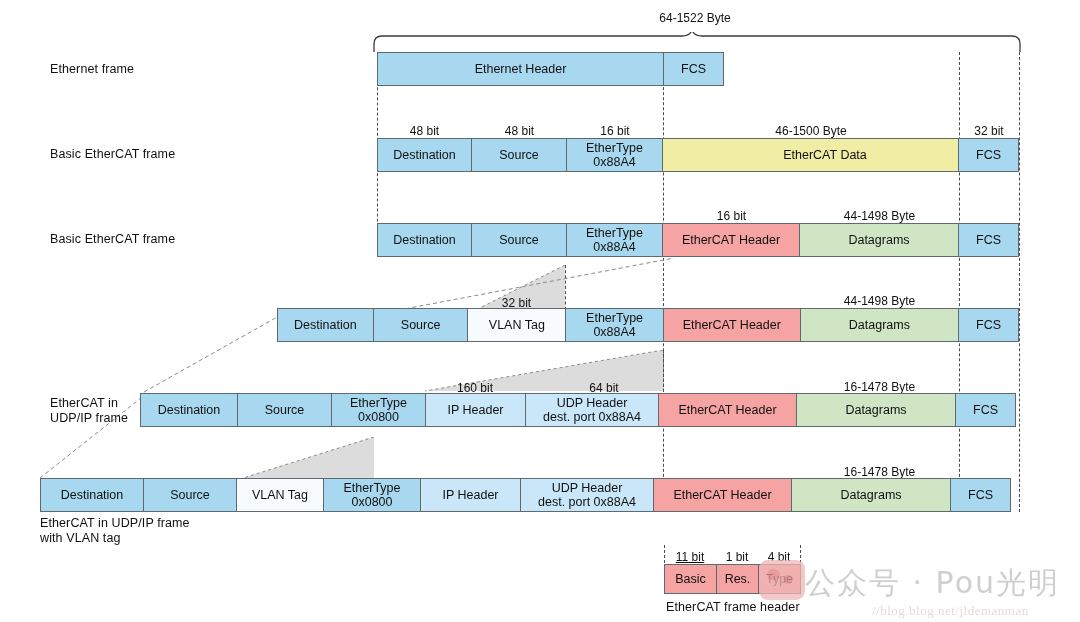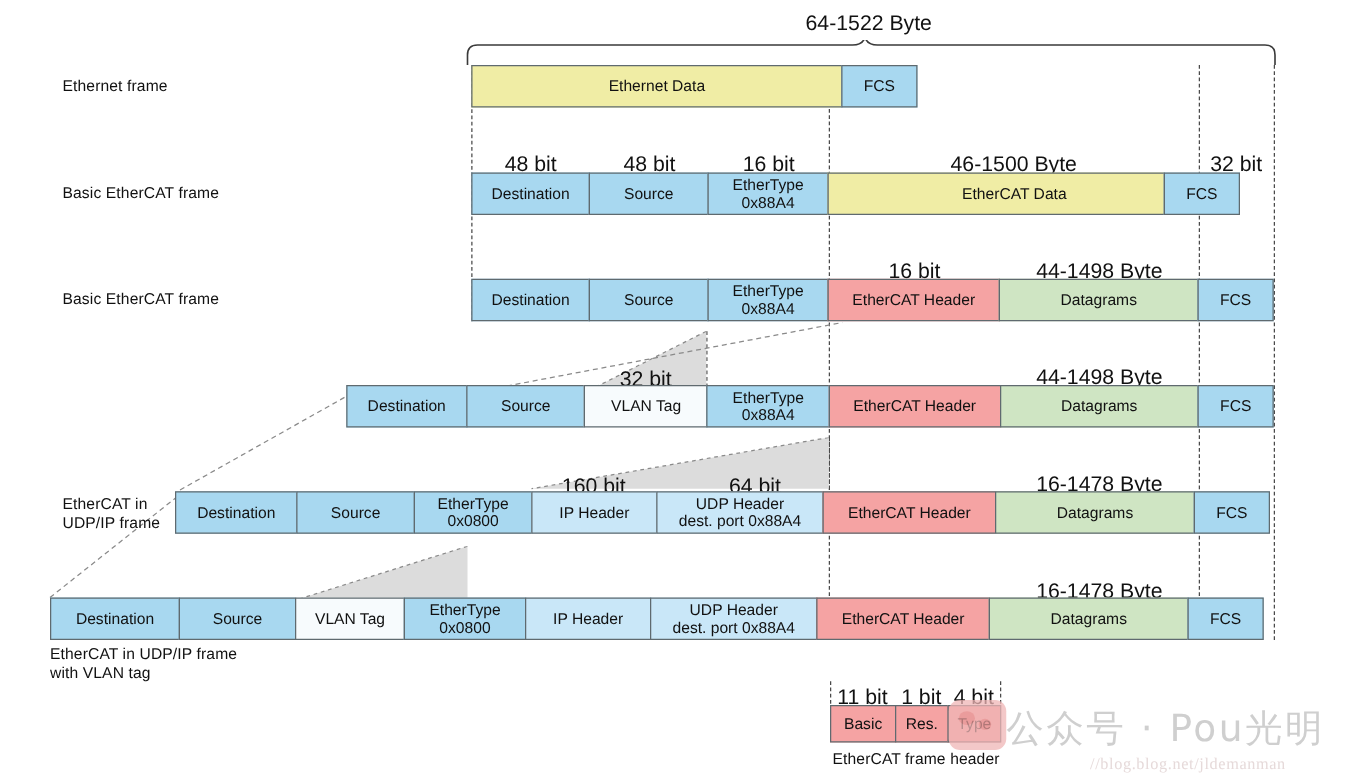--- a/index.html
+++ b/index.html
@@ -43,21 +43,21 @@
   .c-blue{background:#a8d8f0;}
   .c-blue-lt{background:#c9e7f8;}
   .c-yellow{background:#f0eda5;}
   .c-red{background:#f5a3a3;}
   .c-green{background:#cfe5c3;}
   .c-white{background:#f7fbfd;}
 
   
   .sz{
     position:absolute;
-    font-size:17px;
+    font-size:12px;
     line-height:13px;
     color:#111;
     text-align:center;
     white-space:nowrap;
   }
 
   
   .vline{
     position:absolute;
     width:0;
@@ -141,38 +141,38 @@
     <line x1="4" y1="136" x2="416" y2="60" stroke="#8a8a8a" stroke-width="1" stroke-dasharray="4,3" opacity="0"></line>
     <line x1="4" y1="136" x2="139" y2="60" stroke="#8a8a8a" stroke-width="1" stroke-dasharray="4,3"></line>
   </svg>
 
   <svg class="wedge" style="left:38px;top:342px;" width="420" height="142" viewBox="0 0 420 142">
     <line x1="2" y1="136" x2="108" y2="52" stroke="#8a8a8a" stroke-width="1" stroke-dasharray="4,3"></line>
   </svg>
 
   <div class="lbl" style="left:50px;top:62px;">Ethernet frame</div>
   <div class="row" style="left:377px;top:52px;width:642px;">
-    <div class="cell c-yellow" style="width:297px;">Ethernet Data</div>
+    <div class="cell c-blue" style="width:287px;">Ethernet Header</div>
     <div class="cell c-blue" style="width:61px;">FCS</div>
   </div>
 
   <div class="lbl" style="left:50px;top:147px;">Basic EtherCAT frame</div>
 
   <div class="sz" style="left:377px;top:125px;width:95px;">48 bit</div>
   <div class="sz" style="left:472px;top:125px;width:95px;">48 bit</div>
   <div class="sz" style="left:567px;top:125px;width:96px;">16 bit</div>
   <div class="sz" style="left:663px;top:125px;width:296px;">46-1500 Byte</div>
   <div class="sz" style="left:959px;top:125px;width:60px;">32 bit</div>
 
   <div class="row" style="left:377px;top:138px;width:642px;">
     <div class="cell c-blue" style="width:95px;">Destination</div>
     <div class="cell c-blue" style="width:96px;">Source</div>
     <div class="cell c-blue" style="width:97px;">EtherType
 0x88A4</div>
-    <div class="cell c-yellow" style="width:270px;padding-left:29px;">EtherCAT Data</div>
+    <div class="cell c-yellow" style="width:297px;padding-left:29px;">EtherCAT Data</div>
     <div class="cell c-blue" style="width:61px;">FCS</div>
   </div>
 
   <div class="lbl" style="left:50px;top:232px;">Basic EtherCAT frame</div>
 
   <div class="sz" style="left:663px;top:210px;width:137px;">16 bit</div>
   <div class="sz" style="left:800px;top:210px;width:159px;">44-1498 Byte</div>
 
   <div class="row" style="left:377px;top:223px;width:642px;">
     <div class="cell c-blue" style="width:95px;">Destination</div>

